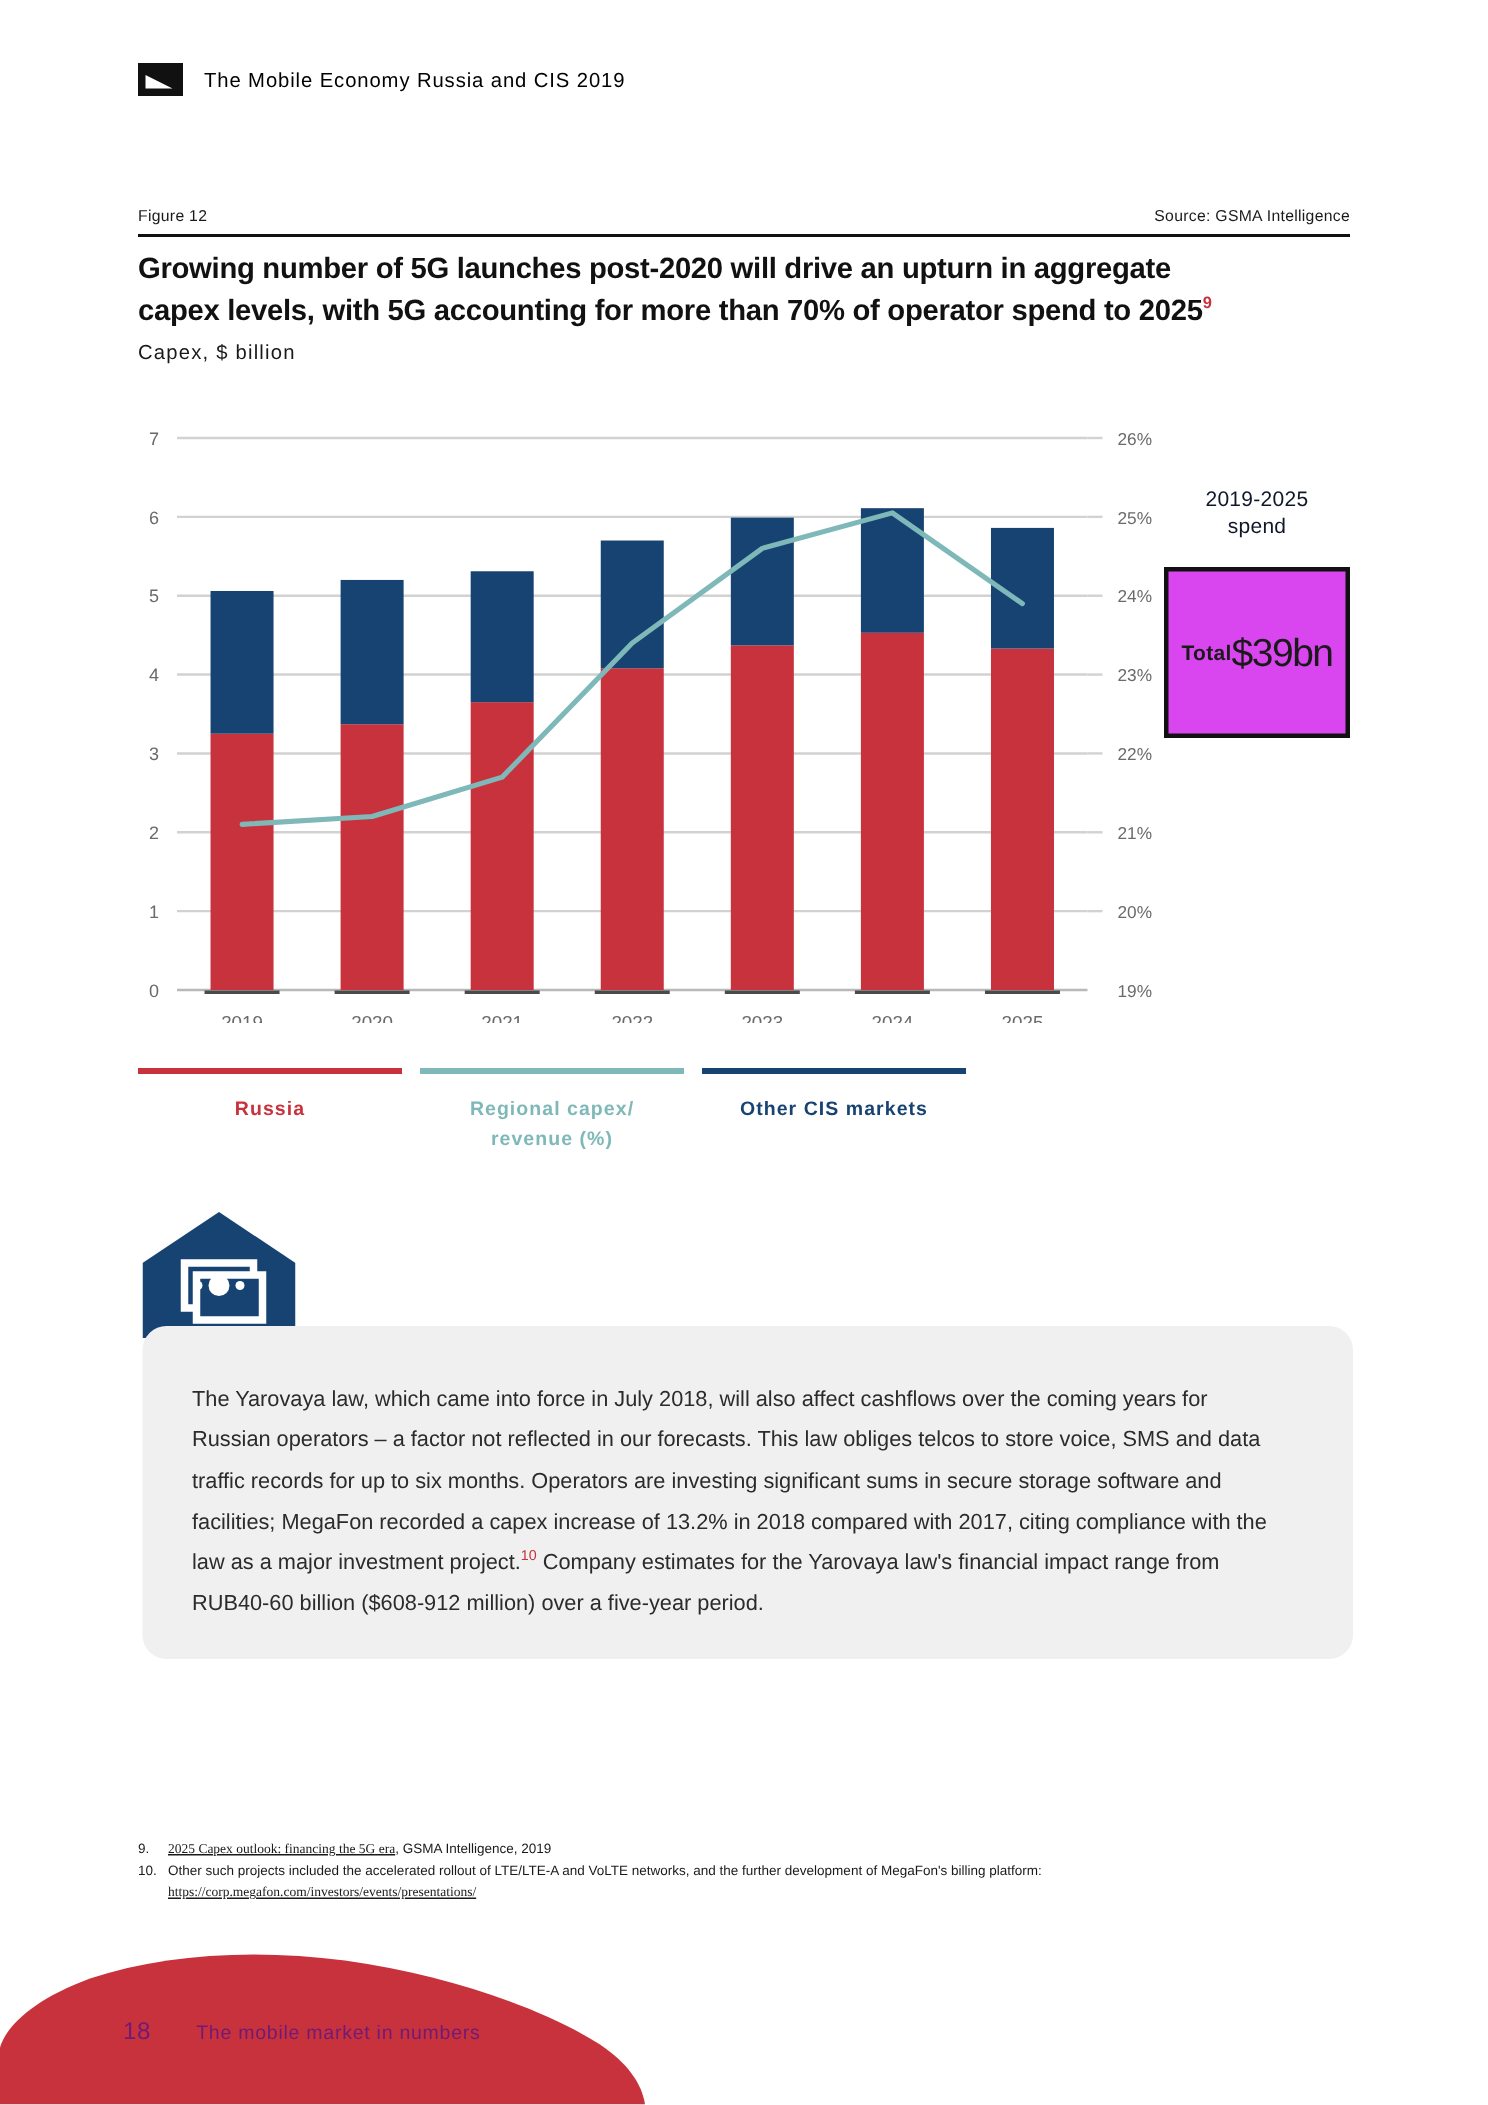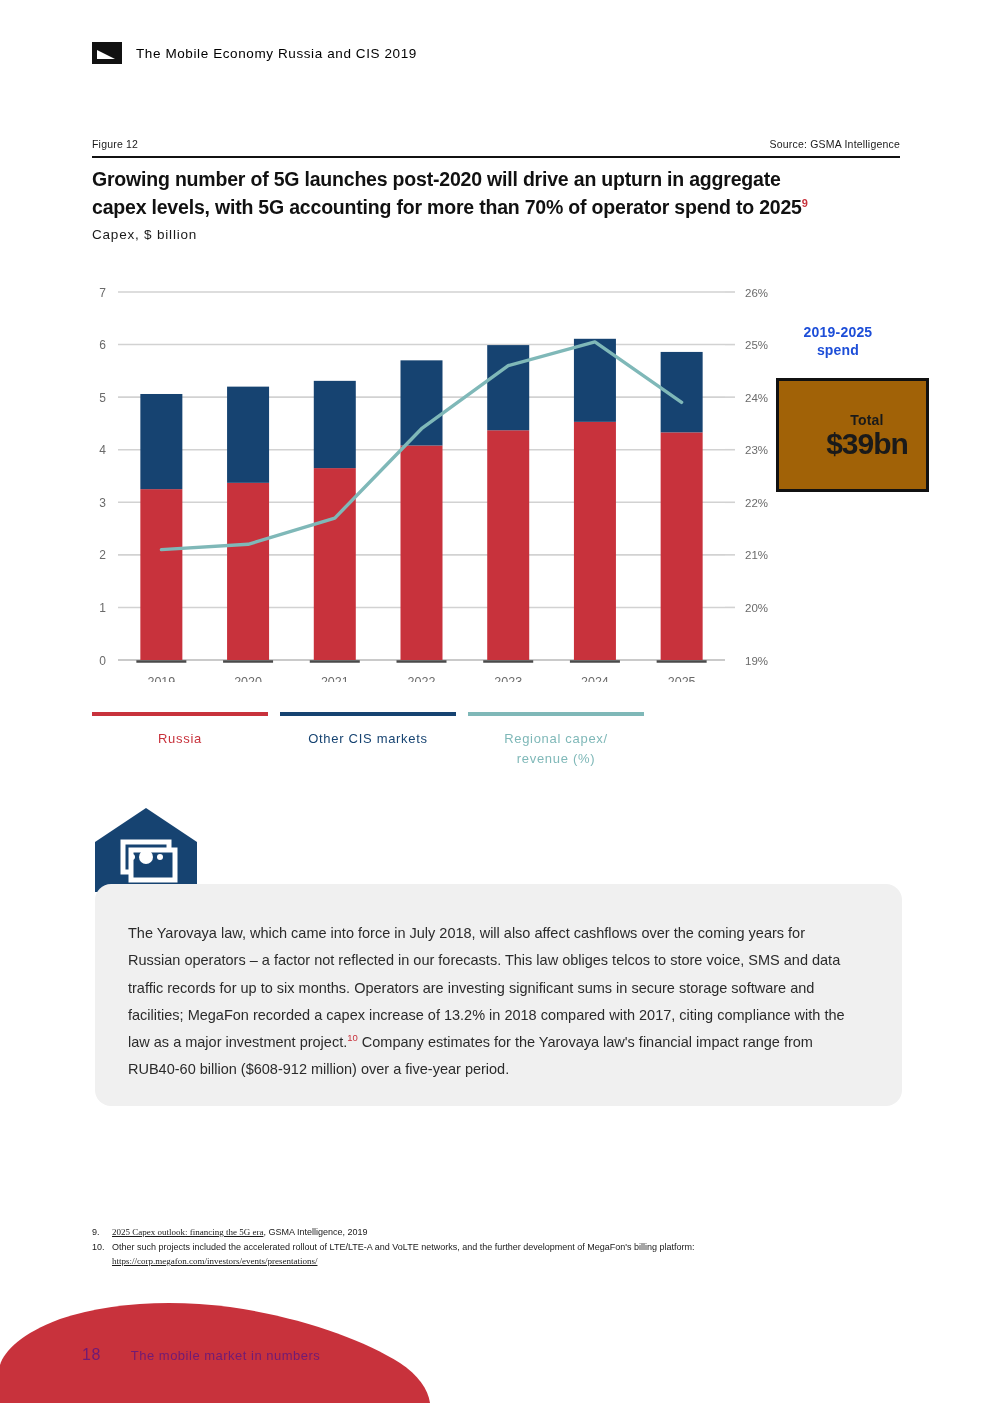--- a/index.html
+++ b/index.html
@@ -122,62 +122,61 @@
     margin-right: 12px;
     text-align: center;
   }
   .legend-swatch {
     height: 4px;
     width: 100%;
     margin-bottom: 13px;
   }
   .legend-label {
     font-size: 13px;
-    font-weight: normal;
+    font-weight: bold;
     letter-spacing: 0.7px;
     line-height: 1.5;
   }
 
   
   .spend-panel {
     position: absolute;
     left: 776px;
     top: 323px;
     width: 124px;
   }
   .spend-heading {
     text-align: center;
     font-size: 14px;
-    font-weight: bold;
+    font-weight: normal;
     line-height: 1.3;
     letter-spacing: 0.2px;
-    color: #1d4ed8;
+    color: #0f172a;
   }
   .spend-box {
     border: 3px solid #111111;
     width: 118px;
     height: 108px;
     margin-top: 19px;
     display: flex;
-    flex-direction: column;
+    flex-direction: row;
     align-items: center;
     justify-content: center;
-    background: #a16207;
-    padding-left: 29px;
+    background: #d946ef;
   }
   .spend-box.second { margin-top: 42px; }
   .spend-box-label {
     font-size: 14px;
     font-weight: bold;
     letter-spacing: 0.2px;
     margin-bottom: 1px;
   }
   .spend-box-value {
-    font-size: 30px;
-    font-weight: bold;
+    font-size: 26px;
+    font-weight: normal;
     letter-spacing: -1px;
     line-height: 1;
   }
 
   
   .callout-badge {
     position: absolute;
     left: 95px;
     top: 808px;
     width: 102px;
@@ -353,26 +352,26 @@
       </g>
   </svg>
 </div>
 
 <div class="legend">
   <div class="legend-item">
     <div class="legend-swatch" id="lg-sw-0" style="background: rgb(200, 50, 60);"></div>
     <div class="legend-label" id="lg-lb-0" style="color: rgb(200, 50, 60);">Russia</div>
   </div>
   <div class="legend-item">
+    <div class="legend-swatch" id="lg-sw-2" style="background: rgb(127, 184, 184);"></div>
+    <div class="legend-label" id="lg-lb-2" style="color: rgb(127, 184, 184);">Regional capex/<br>revenue (%)</div>
+  </div>
+  <div class="legend-item">
     <div class="legend-swatch" id="lg-sw-1" style="background: rgb(22, 67, 113);"></div>
     <div class="legend-label" id="lg-lb-1" style="color: rgb(22, 67, 113);">Other CIS markets</div>
-  </div>
-  <div class="legend-item">
-    <div class="legend-swatch" id="lg-sw-2" style="background: rgb(127, 184, 184);"></div>
-    <div class="legend-label" id="lg-lb-2" style="color: rgb(127, 184, 184);">Regional capex/<br>revenue (%)</div>
   </div>
 </div>
 
 <div class="spend-panel">
   <div class="spend-heading">
     <span>2019-2025</span><br>
     <span>spend</span>
   </div>
   <div class="spend-box">
     <div class="spend-box-label">Total</div>

